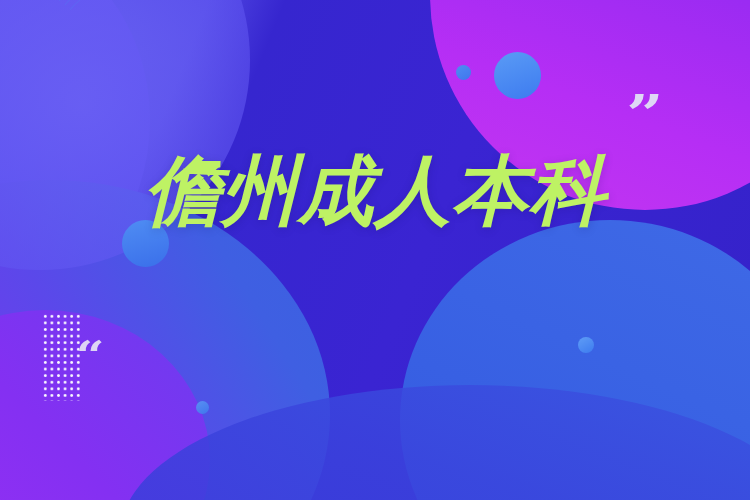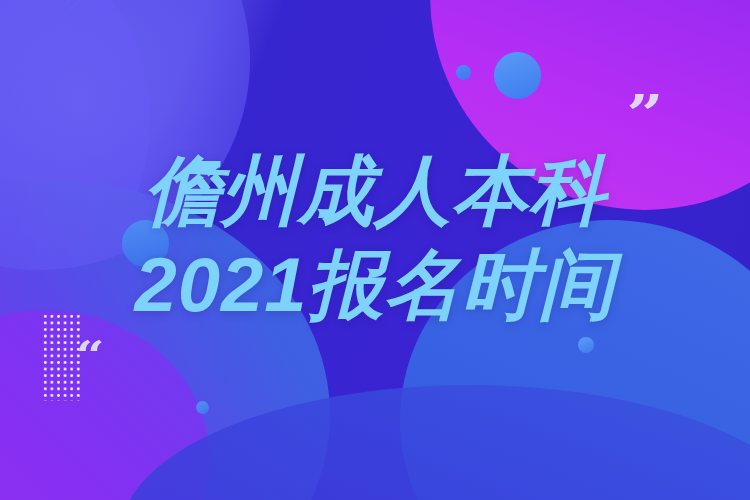--- a/index.html
+++ b/index.html
@@ -147,21 +147,21 @@
     transform: scaleX(1.25);
     color: #ded7f5;
   }
 
   
   .headline {
     position: absolute;
     left: 0; right: 0;
     top: 144px;
     text-align: center;
-    color: #7dd3fc;
+    color: #bef264;
     font-weight: 700;
     font-style: italic;
     font-size: 76px;
     line-height: 94px;
     letter-spacing: 1px;
     white-space: nowrap;
     text-shadow: 0 2px 10px rgba(20,10,90,.18);
   }
   .headline .line { display: block; }
 </style>
@@ -279,16 +279,15 @@
   <div class="layer dot dot-d"></div>
   <div class="layer dot dot-e"></div>
 
   <div class="layer dot-grid"></div>
 
   <div class="quote quote-small">”</div>
   <div class="quote quote-big">”</div>
 
   <div class="headline">
     <span class="line">儋州成人本科</span>
-    <span class="line">2021报名时间</span>
   </div>
 
 </div>
 
 </body></html>

